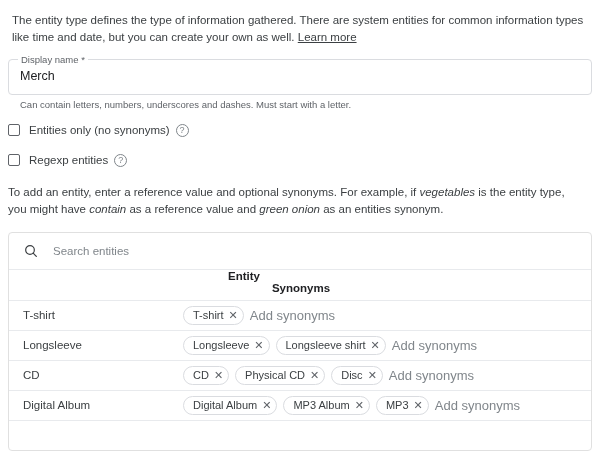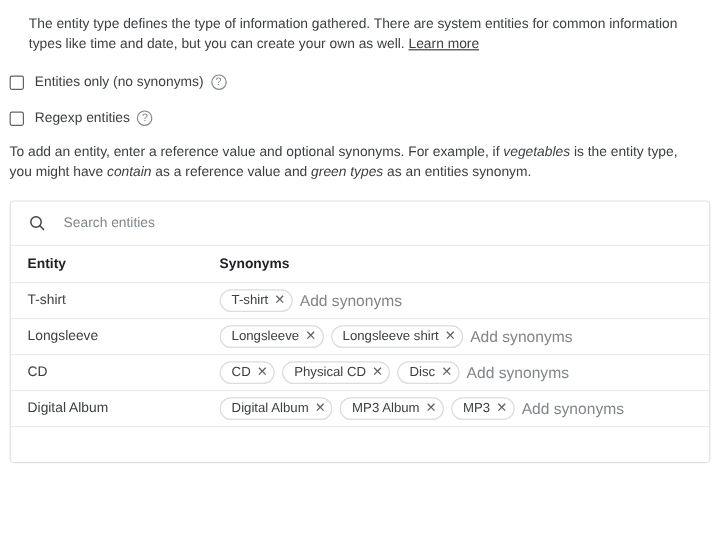--- a/index.html
+++ b/index.html
@@ -17,21 +17,21 @@
   }
   .page {
     padding: 10px 8px 0 8px;
     box-sizing: border-box;
     width: 600px;
   }
   .intro {
     font-size: 11.5px;
     line-height: 1.45;
     color: #3c4043;
-    margin: 2px 0 14px 16px;
+    margin: 2px 0 14px 4px;
     max-width: 578px;
   }
   .intro a {
     color: #3c4043;
     text-decoration: underline;
   }
   
   .field {
     position: relative;
     border: 1px solid #dadce0;
@@ -59,21 +59,21 @@
     color: #202124;
   }
   .field-help {
     font-size: 9.5px;
     color: #5f6368;
     margin: 0 0 14px 12px;
   }
   
   .checkrow {
     display: flex;
-    align-items: flex-end;
+    align-items: flex-start;
     margin: 0 0 14px 0;
     height: 16px;
   }
   .checkbox {
     width: 12px;
     height: 12px;
     border: 1.5px solid #5f6368;
     border-radius: 2px;
     box-sizing: border-box;
     margin-right: 9px;
@@ -148,20 +148,21 @@
   .search-input::placeholder { color: #80868b; }
 
   .thead {
     display: flex;
     height: 30px;
     align-items: center;
     border-bottom: 1px solid #e8eaed;
     font-size: 11.5px;
     font-weight: bold;
     color: #202124;
+    flex-direction: column;
   }
   .col-entity { width: 172px; padding-left: 14px; box-sizing: border-box; flex: none; }
   .col-syn { flex: 1; padding-left: 2px; box-sizing: border-box; }
 
   .trow {
     display: flex;
     align-items: center;
     min-height: 29px;
     border-bottom: 1px solid #e8eaed;
     font-size: 11.5px;
@@ -202,36 +203,41 @@
 </head>
 <body>
 
 <div class="page">
 
   <p class="intro">
     <span>The entity type defines the type of information gathered. There are system entities for common information types like time and date, but you can create your own as well.</span>
     <a href="#">Learn more</a>
   </p>
 
+  <div class="field">
+    <span class="field-label">Display name *</span>
+    <span class="field-value">Merch</span>
+  </div>
+  <div class="field-help">Can contain letters, numbers, underscores and dashes. Must start with a letter.</div>
 
   <div class="checkrow">
     <span class="checkbox"></span>
     <span class="label">Entities only (no synonyms)</span>
     <span class="help-icon">?</span>
   </div>
 
   <div class="checkrow">
     <span class="checkbox"></span>
     <span class="label">Regexp entities</span>
     <span class="help-icon">?</span>
   </div>
 
 
   <p class="section-desc">
-    <span>To add an entity, enter a reference value and optional synonyms. For example, if </span><i>vegetables</i><span> is the entity type, you might have </span><i>contain</i><span> as a reference value and </span><i>green types</i><span> as an entities synonym.</span>
+    <span>To add an entity, enter a reference value and optional synonyms. For example, if </span><i>vegetables</i><span> is the entity type, you might have </span><i>contain</i><span> as a reference value and </span><i>green onion</i><span> as an entities synonym.</span>
   </p>
 
   <div class="card">
 
     <div class="search-row">
       <svg class="search-icon" viewBox="0 0 24 24">
         <circle cx="10.5" cy="10.5" r="6.5" fill="none" stroke="#3c4043" stroke-width="1.8"></circle>
         <line x1="15.2" y1="15.2" x2="20" y2="20" stroke="#3c4043" stroke-width="1.8" stroke-linecap="round"></line>
       </svg>
       <input class="search-input" type="text" placeholder="Search entities" style="">

